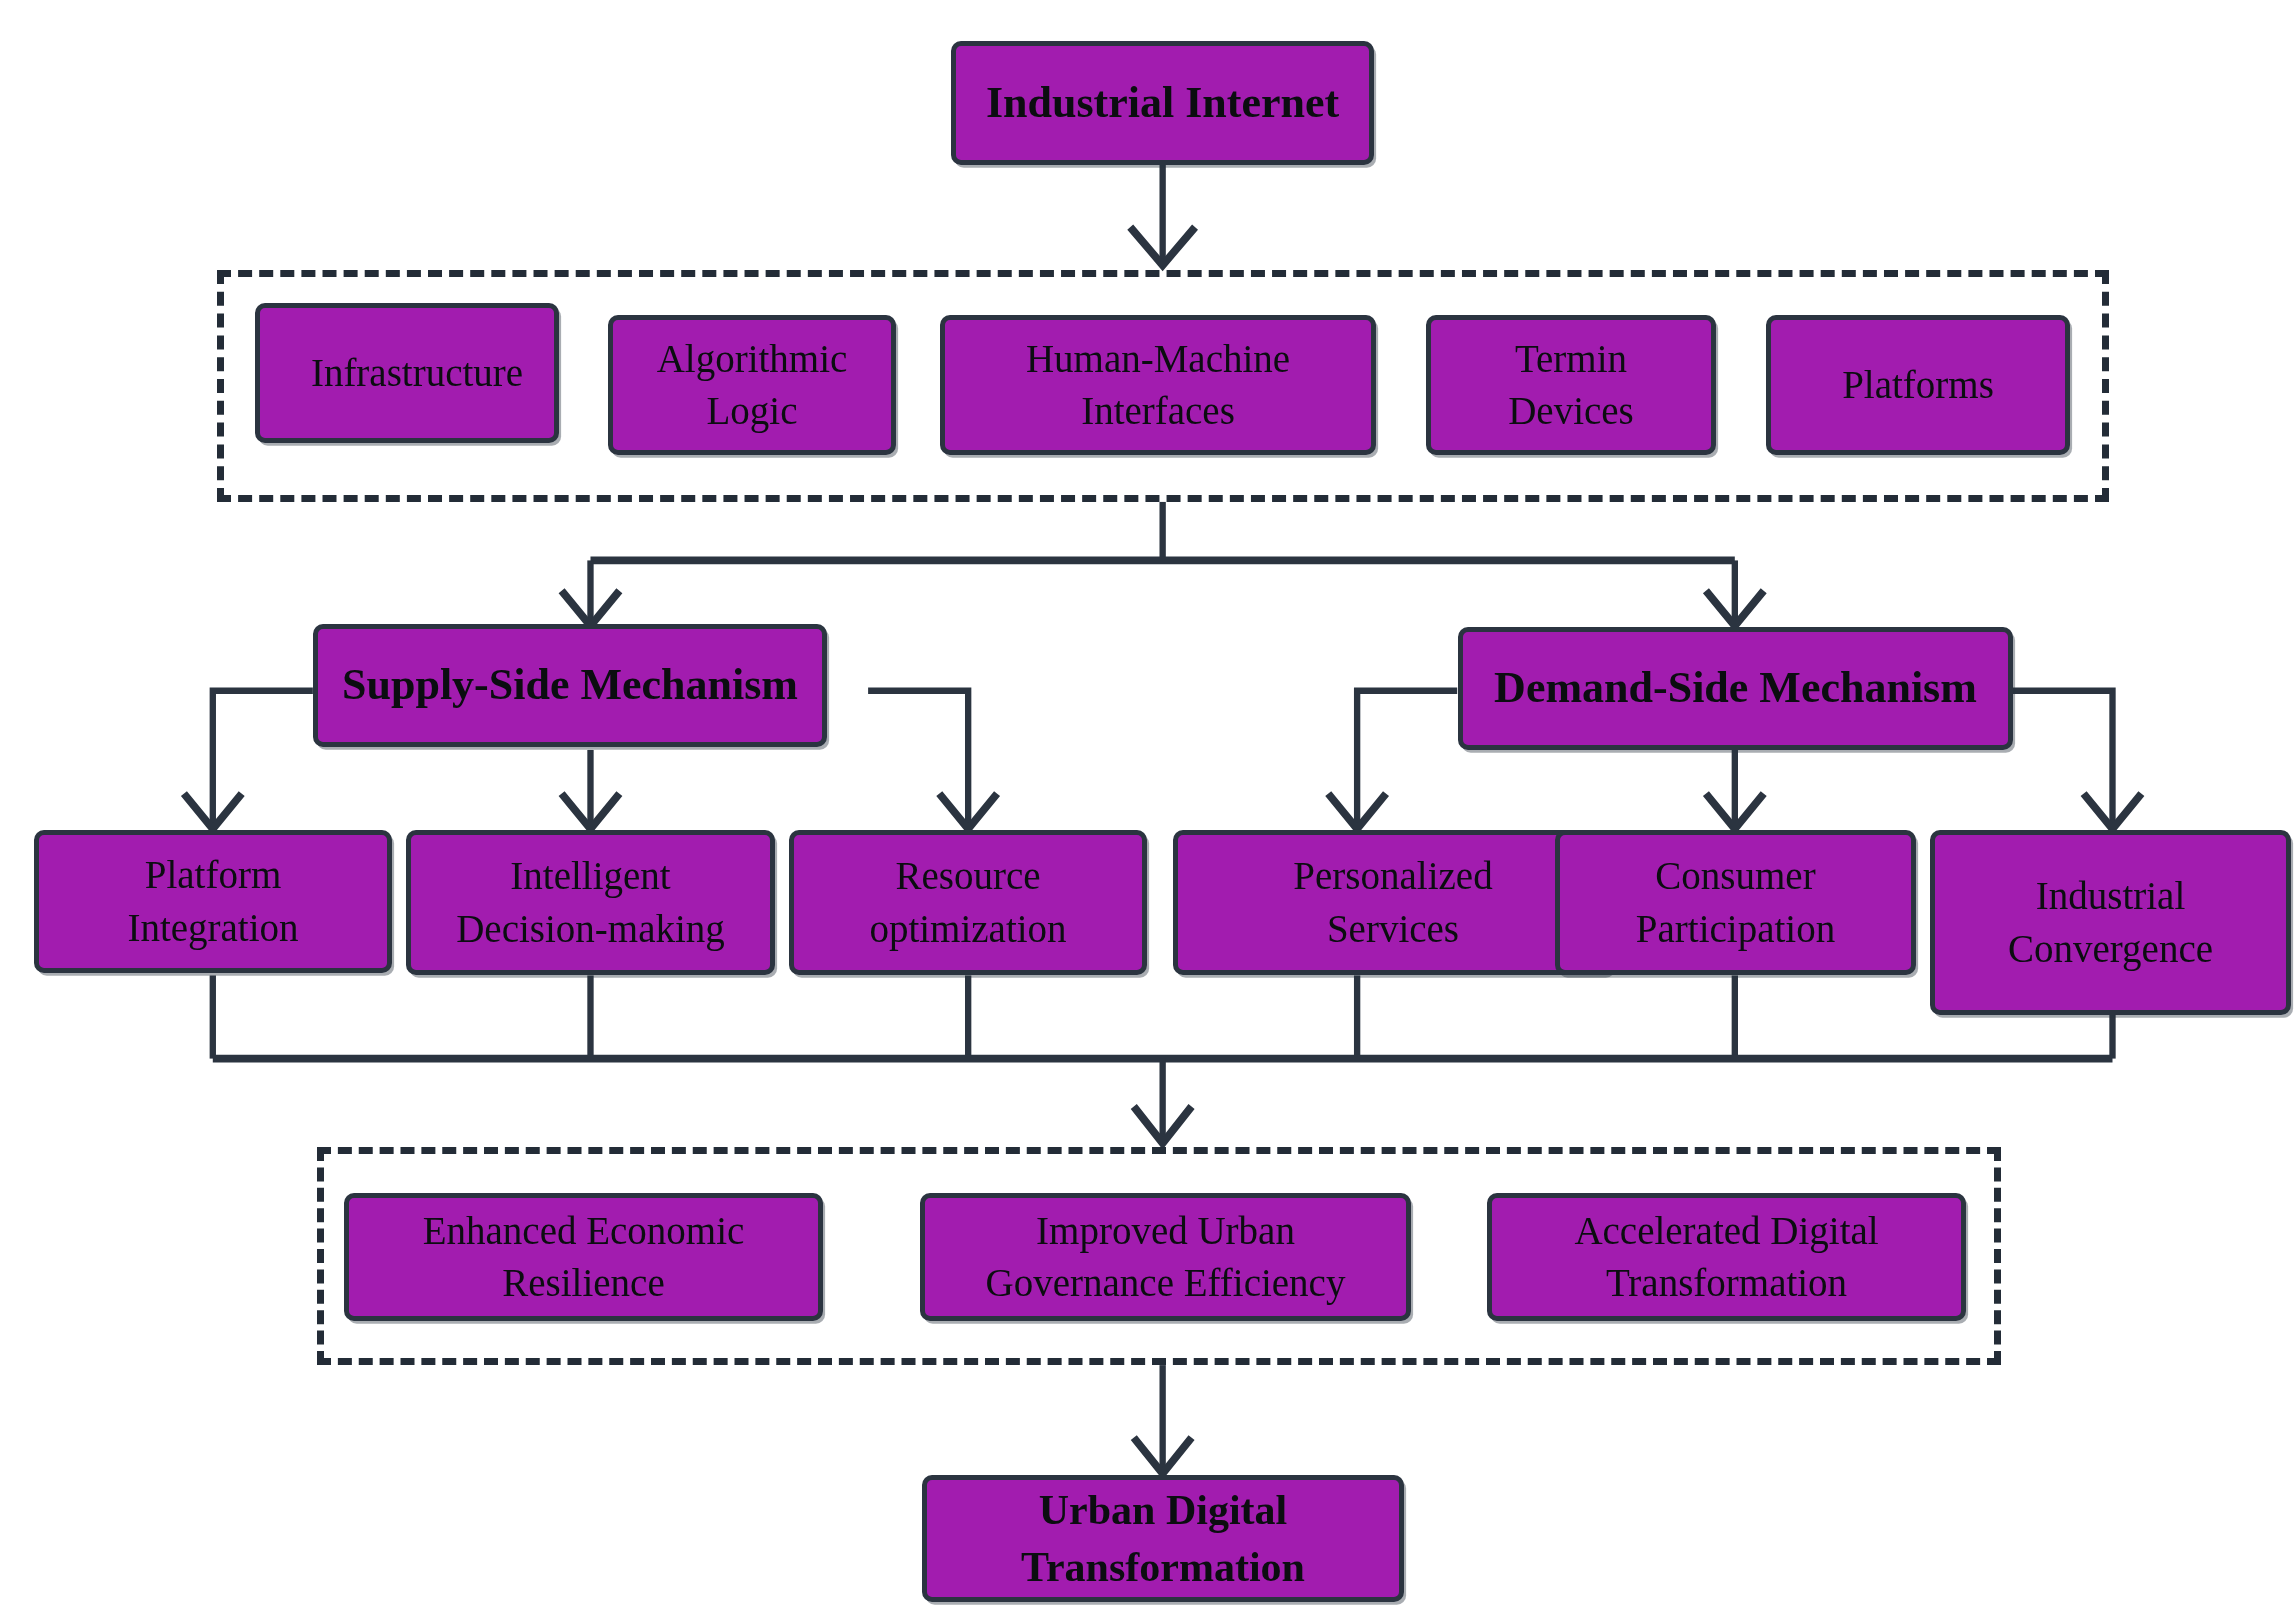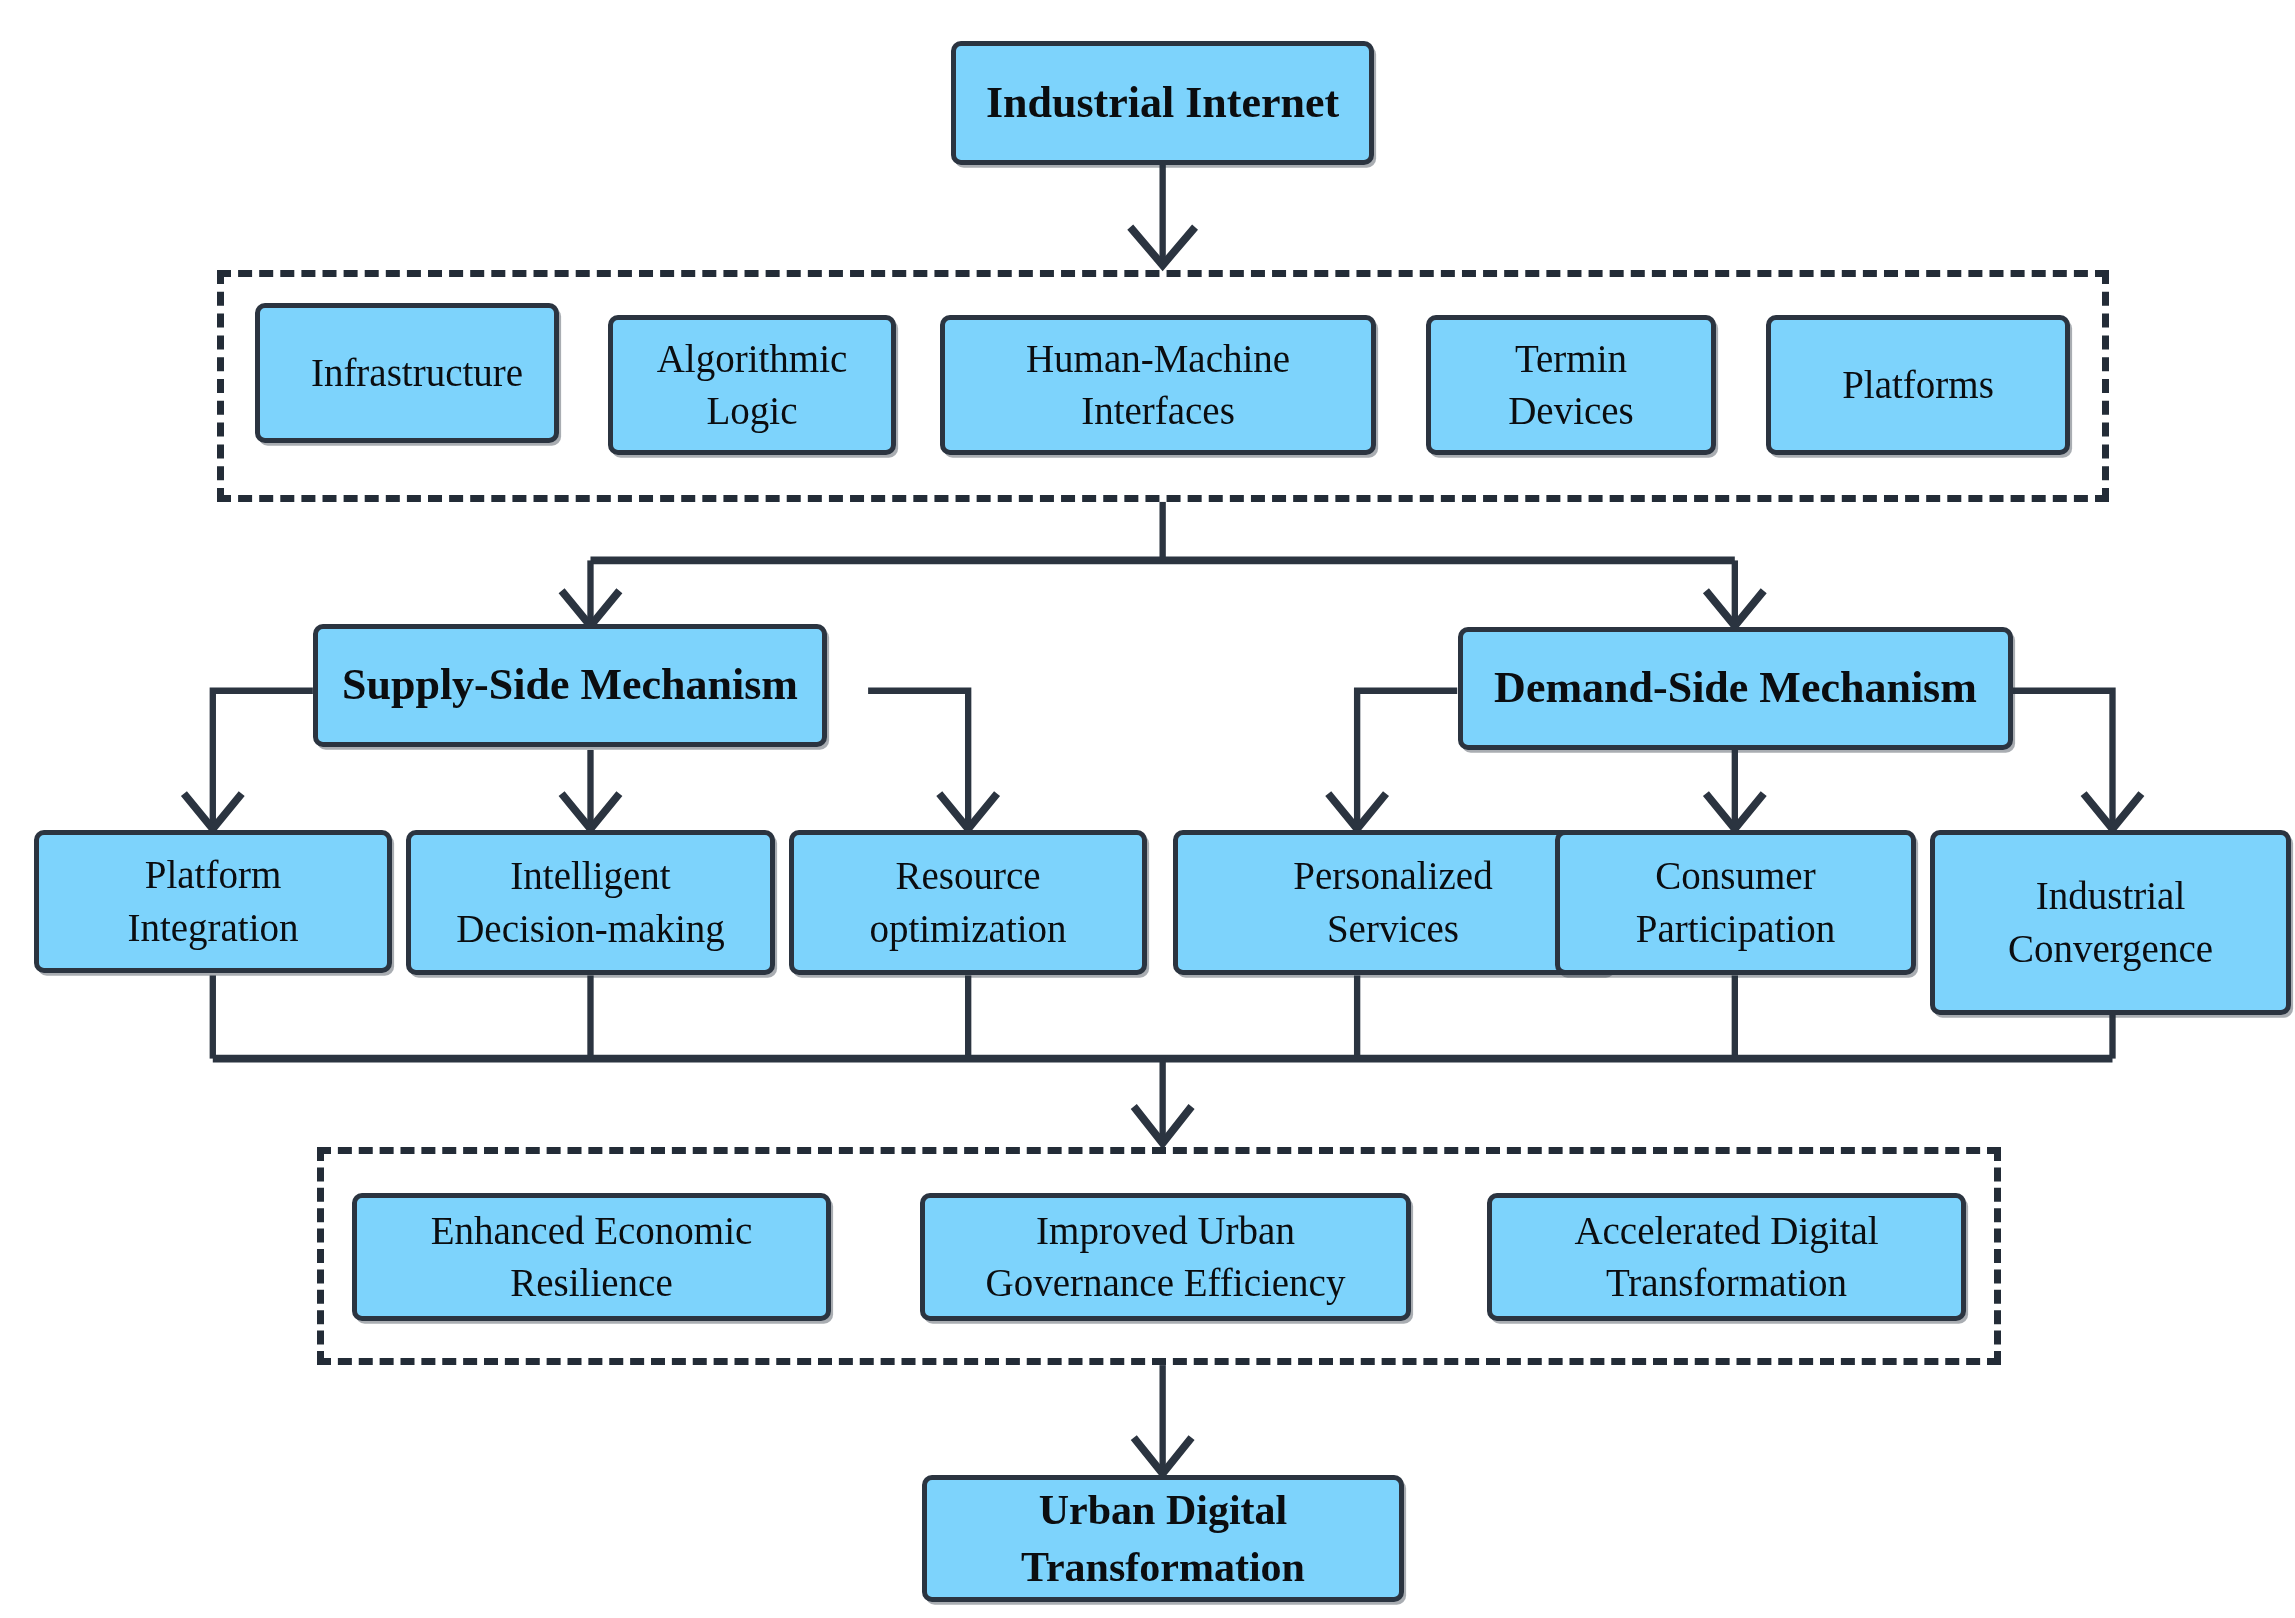--- a/index.html
+++ b/index.html
@@ -38,21 +38,21 @@
     stroke: #2b3440;
     stroke-width: 11;
     stroke-linecap: butt;
     stroke-linejoin: miter;
   }
 
   
   .node {
     position: absolute;
     box-sizing: border-box;
-    background: #7dd3fc;
+    background: #a21caf;
     border: 5px solid #2b3440;
     border-radius: 10px;
     display: flex;
     align-items: center;
     justify-content: center;
     text-align: center;
     color: #0b0d10;
     line-height: 1.34;
     padding: 2.8px 7px;
     box-shadow: 2.8px 3.5px 0 -0.7px rgba(40,50,62,0.40);
@@ -166,21 +166,21 @@
   </div>
   <div class="node fs-chan" style="left:1555px; top:830px; width:361px; height:145px;">
     <span class="ml">Consumer<br>Participation</span>
   </div>
   <div class="node fs-chan" style="left:1930px; top:830px; width:361px; height:185px;">
     <span class="ml">Industrial<br>Convergence</span>
   </div>
 
   <div class="group" style="left:317px; top:1147px; width:1684px; height:218px;"></div>
 
-  <div class="node fs-out" style="left:352px; top:1193px; width:479px; height:128px;">
+  <div class="node fs-out" style="left:344px; top:1193px; width:479px; height:128px;">
     <span class="ml">Enhanced Economic<br>Resilience</span>
   </div>
   <div class="node fs-out" style="left:920px; top:1193px; width:491px; height:128px;">
     <span class="ml">Improved Urban<br>Governance Efficiency</span>
   </div>
   <div class="node fs-out" style="left:1487px; top:1193px; width:479px; height:128px;">
     <span class="ml">Accelerated Digital<br>Transformation</span>
   </div>
 
   <div class="node bold fs-final" style="left:922px; top:1475px; width:482px; height:127px;">

